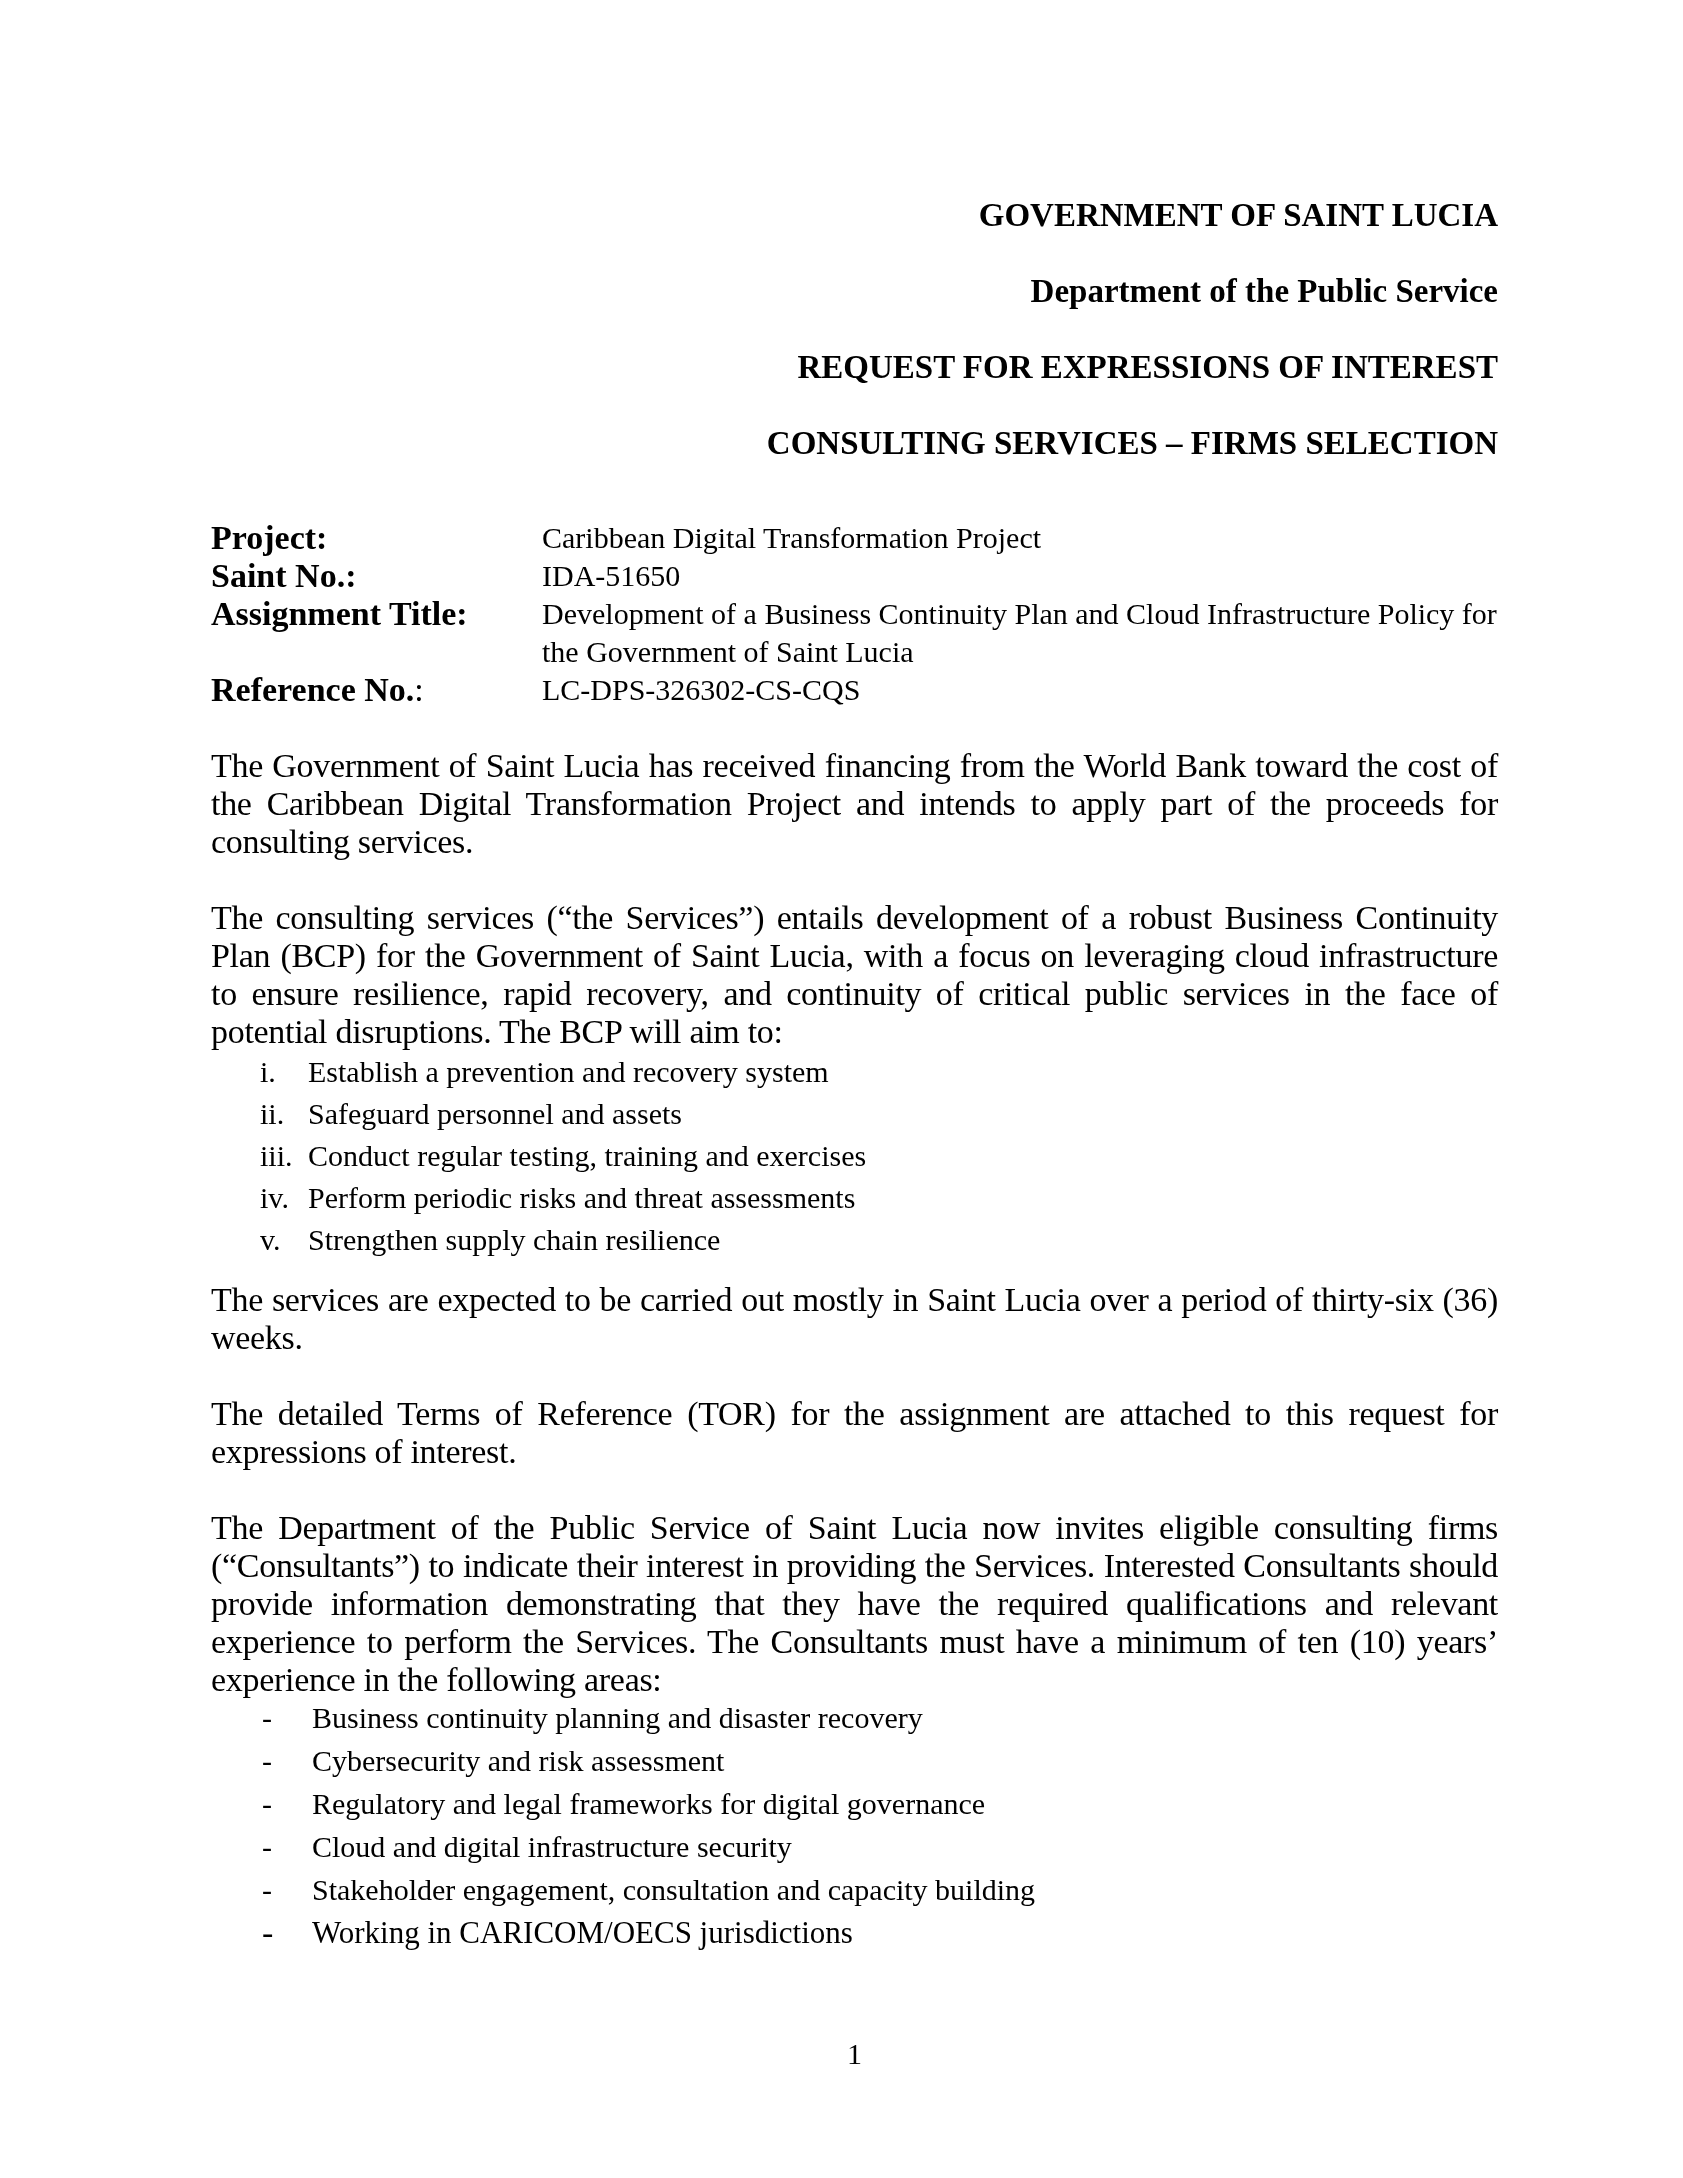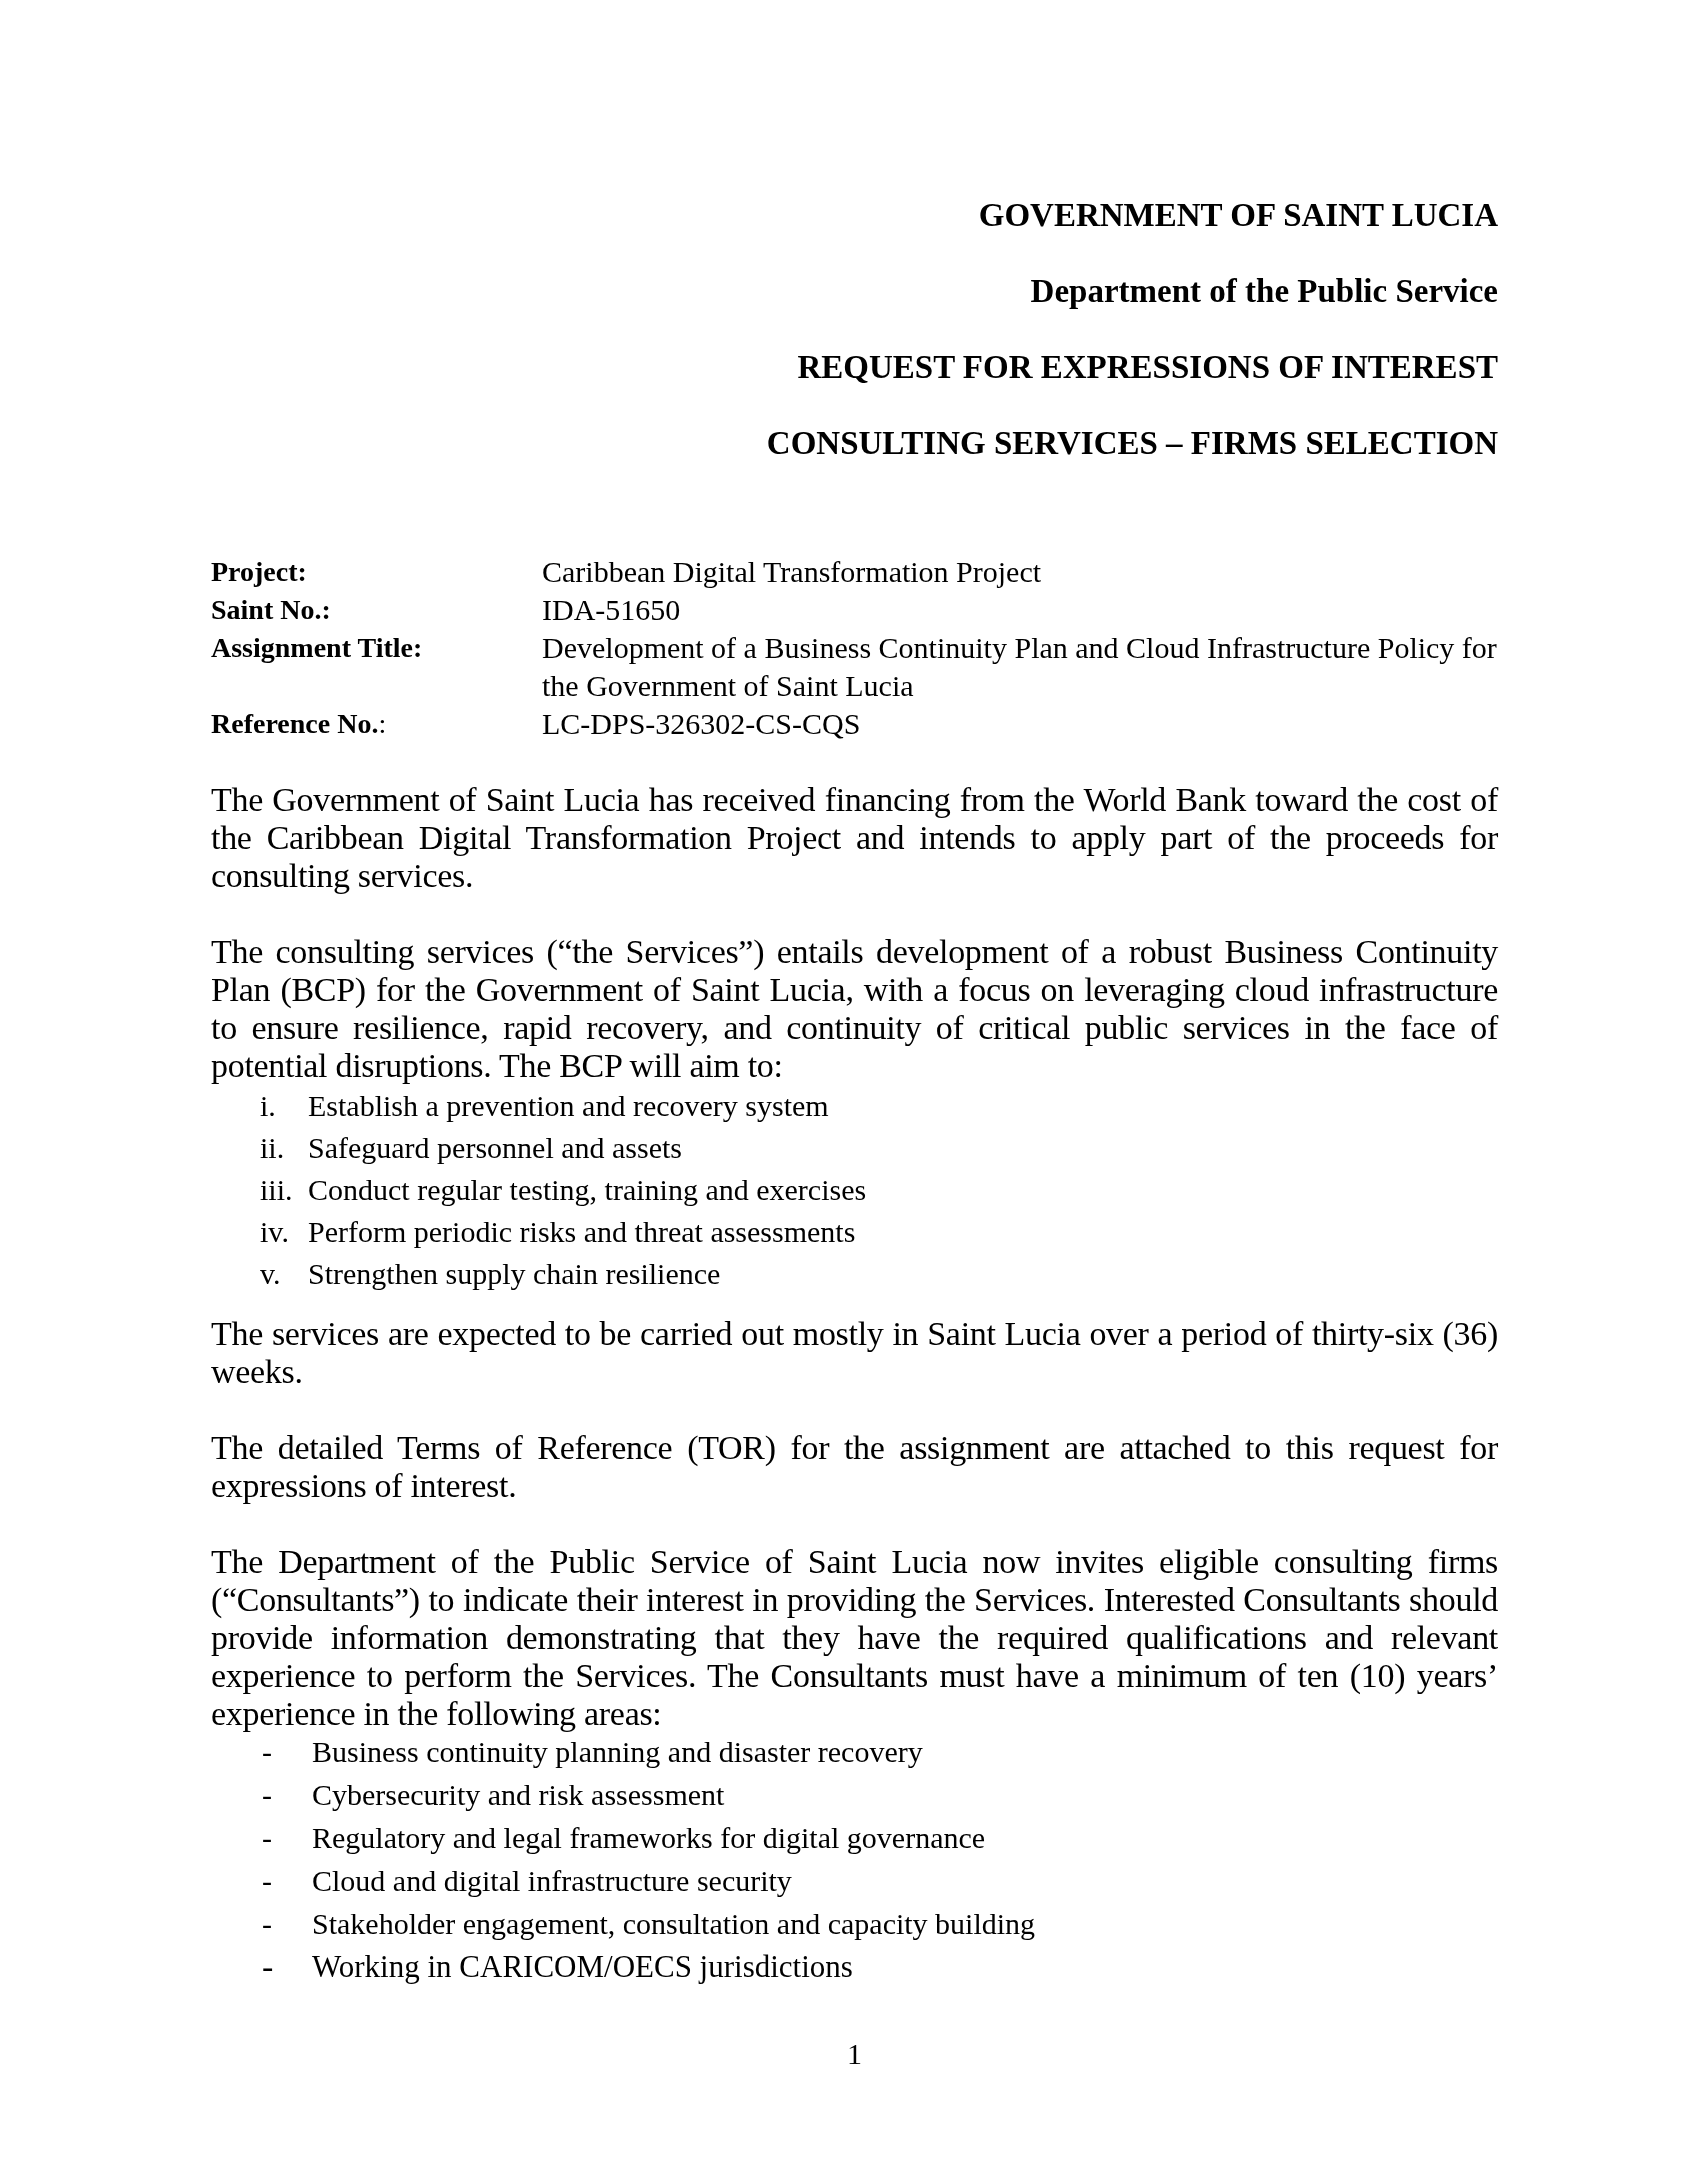--- a/index.html
+++ b/index.html
@@ -19,33 +19,33 @@
     overflow: hidden;
   }
   .doc-title {
     font-size: 33px;
     line-height: 38px;
     font-weight: bold;
     text-align: right;
     margin: 0 0 38px 0;
   }
   .doc-title-last {
-    margin-bottom: 91px;
+    margin-bottom: 57px;
   }
   .info-table {
     margin: 0 0 38px 0;
   }
   .info-row {
     display: flex;
     align-items: flex-start;
   }
   .info-label {
     flex: 0 0 303px;
     width: 303px;
-    font-size: 28px;
+    font-size: 34px;
     line-height: 38px;
     font-weight: bold;
   }
   .ref-suffix {
     font-weight: normal;
   }
   .info-value {
     font-size: 30px;
     line-height: 38px;
     max-width: 984px;

